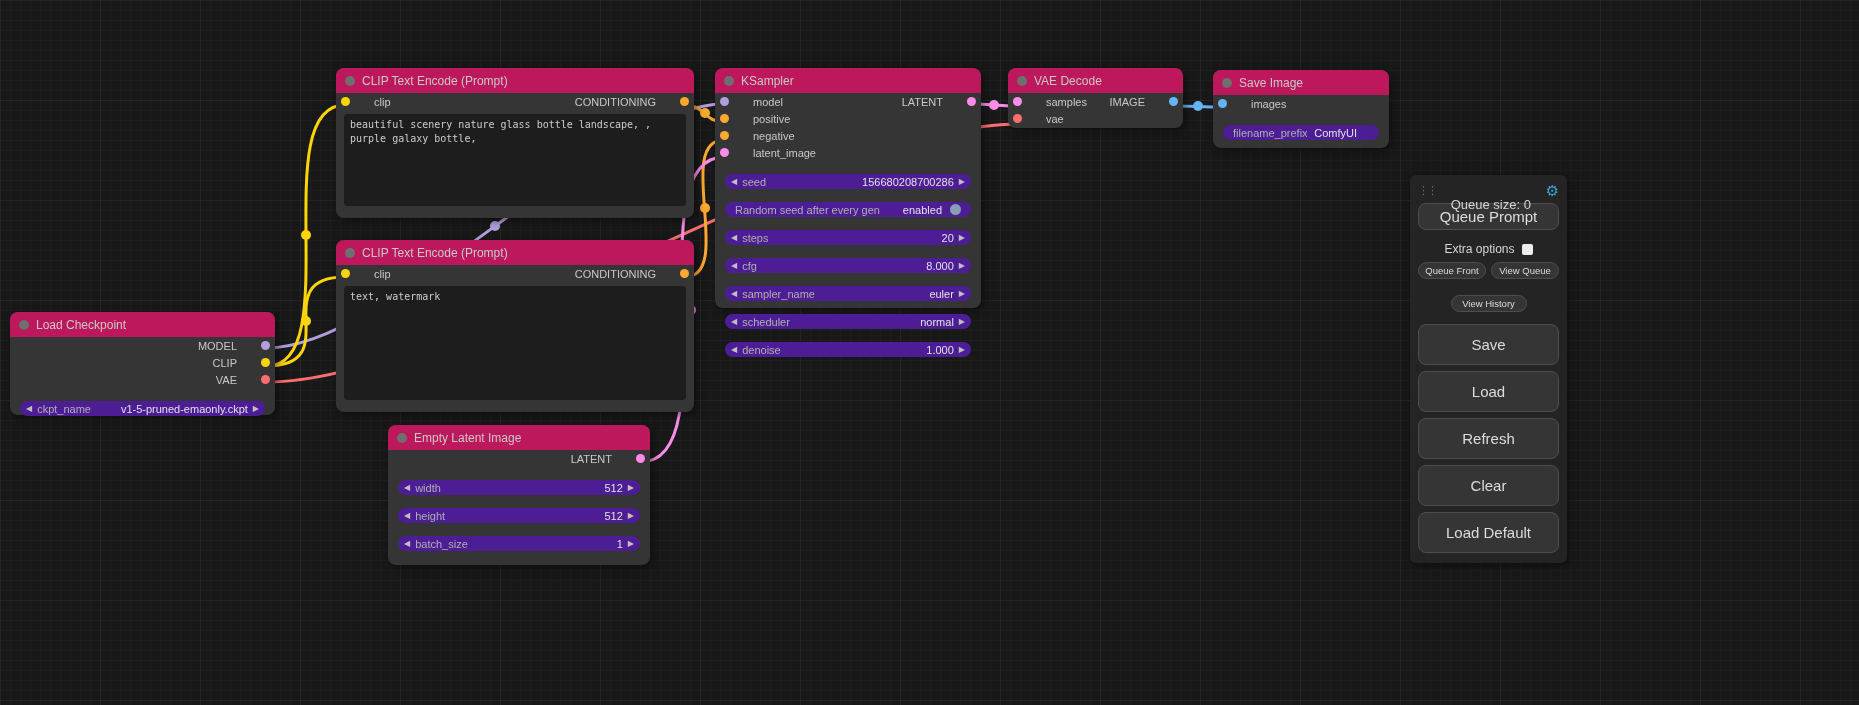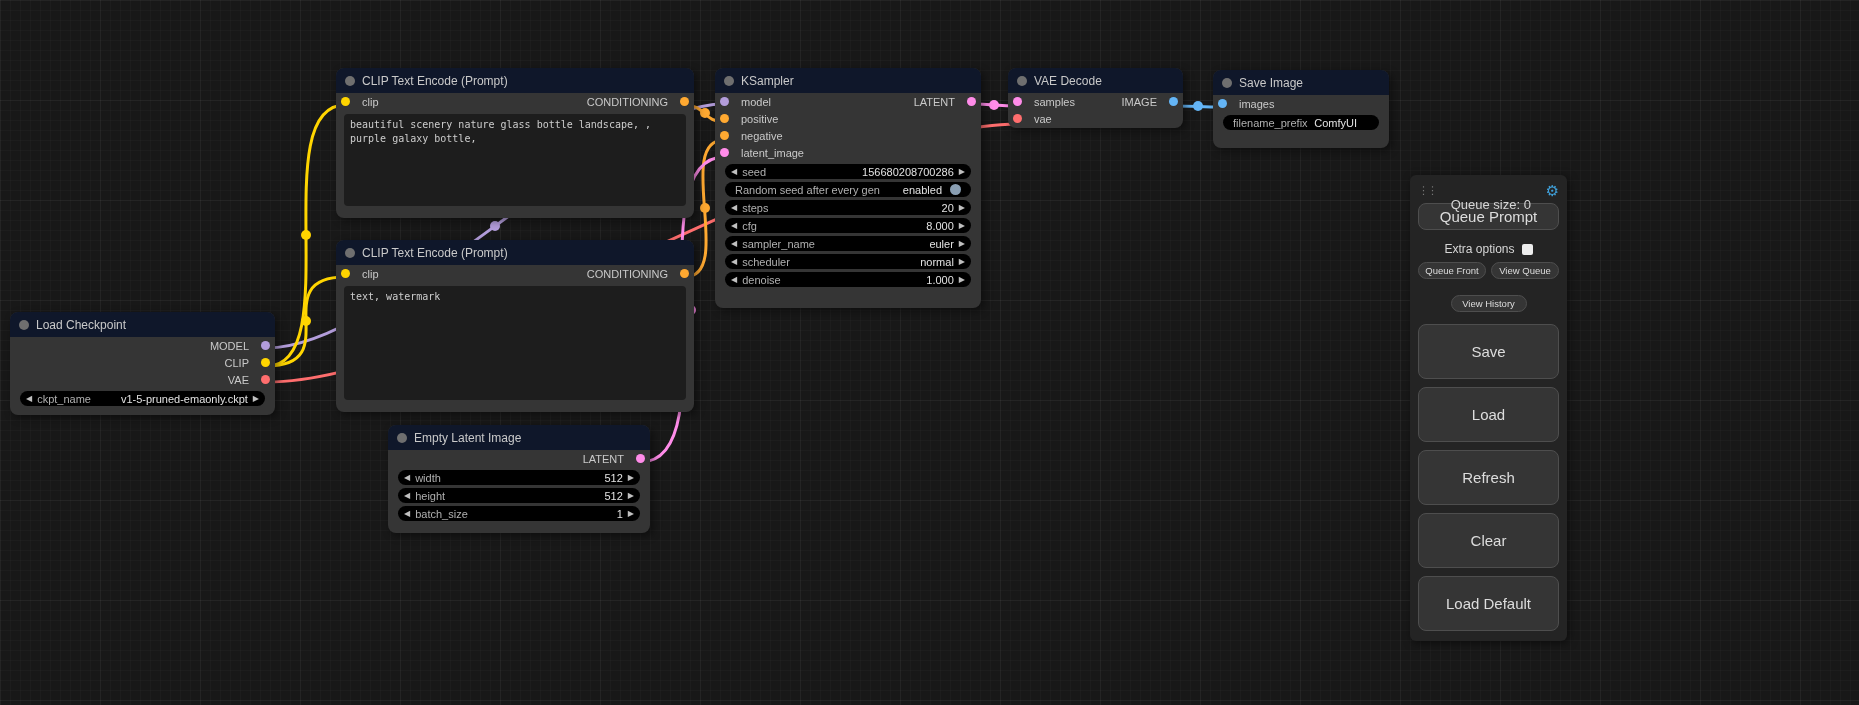--- a/index.html
+++ b/index.html
@@ -14,37 +14,37 @@
     background-size:100px 100px,100px 100px,10px 10px,10px 10px;
     font-family:"Liberation Sans",sans-serif;
   }
   .wires{position:absolute;left:0;top:0;z-index:1;}
   .node{
     position:absolute;background:#353535;border-radius:8px;z-index:2;
     box-shadow:3px 3px 9px rgba(0,0,0,0.45);color:#c9c9c9;font-size:11px;
   }
   .titlebar{
     display:flex;align-items:center;gap:7px;height:25px;padding:0 9px;
-    background:#0f172a;border-radius:8px 8px 0 0;font-size:12px;color:#c9c9c9;
+    background:#be185d;border-radius:8px 8px 0 0;font-size:12px;color:#c9c9c9;
   }
   .tdot{width:10px;height:10px;border-radius:50%;background:#6f6f6f;flex:none;}
   .slotrow{display:flex;align-items:center;height:17px;padding:0 5px;}
   .slotrow.between{justify-content:space-between;}
   .slotrow.endrow{justify-content:flex-end;}
-  .slot{display:flex;align-items:center;gap:12px;font-size:11px;color:#c9c9c9;white-space:nowrap;justify-content:flex-end;}
+  .slot{display:flex;align-items:center;gap:24px;font-size:11px;color:#c9c9c9;white-space:nowrap;justify-content:flex-end;}
   .dot{width:9px;height:9px;border-radius:50%;flex:none;}
   .prompt{
     display:block;background:#1d1d1d;border:none;border-radius:4px;
     margin:4px 8px;padding:4px 6px;width:calc(100% - 16px);box-sizing:border-box;
     color:#cdcdcd;font-family:"DejaVu Sans Mono",monospace;font-size:10px;line-height:1.4;
     resize:none;outline:none;
   }
   .widget{
-    display:flex;align-items:center;height:15px;background:#000000;border-radius:8px;
-    margin:3px 10px 2px;padding:0 6px;font-size:11px;gap:5px;white-space:nowrap;
+    display:flex;align-items:center;height:15px;background:#4c1d95;border-radius:8px;
+    margin:13px 10px 2px;padding:0 6px;font-size:11px;gap:5px;white-space:nowrap;
   }
   .widget.noarrow{padding:0 10px;}
   .warrow-l::before{content:"◀";}
   .warrow-r::before{content:"▶";}
   .warrow-l,.warrow-r{color:#c0c0c0;font-size:8px;line-height:1;flex:none;}
   .wlabel{color:#b0b0b0;overflow:hidden;text-overflow:ellipsis;}
   .wvalue{margin-left:auto;color:#e2e2e2;}
   .knob{width:11px;height:11px;border-radius:50%;background:#8a9fb3;flex:none;margin-left:3px;}
   
   .menu{
@@ -62,21 +62,21 @@
     display:block;width:100%;background:#353535;border:1px solid #4e4e4e;border-radius:8px;
     color:#dddddd;text-align:center;cursor:pointer;font-family:"Liberation Sans",sans-serif;
     box-sizing:border-box;
   }
   .btn-queue{font-size:15px;padding:4px 0;margin:2px 0 7px;}
   .extra{display:flex;align-items:center;justify-content:center;gap:7px;font-size:12px;margin:12px 0 6px;color:#d6d6d6;text-align:center;}
   .checkbox{width:11px;height:11px;background:#ededed;border-radius:2px;flex:none;cursor:pointer;}
   .btn-row{display:flex;gap:5px;margin-bottom:16px;}
   .btn-small{font-size:9.5px;padding:2px 3px;flex:1;border-radius:9px;}
   .btn-hist{width:76px;margin:0 auto 12px;font-size:9.5px;padding:2px 3px;border-radius:9px;}
-  .btn-big{font-size:15px;padding:18px 0;margin-bottom:6px;margin-top:8px;}
+  .btn-big{font-size:15px;padding:11px 0;margin-bottom:6px;}
 </style>
 </head>
 <body>
 
 <div class="canvas">
 
   <svg class="wires" width="1859" height="705" viewBox="0 0 1859 705">
     <g fill="none" stroke-width="3" stroke-linecap="round">
       <path stroke="#B39DDB" d="M267,348 C390,348 600,104 724,104"></path>
       <path stroke="#FFD500" d="M267,366 C347,366 265,105 345,105"></path>
@@ -161,21 +161,21 @@
         <span>clip</span>
       </div>
       <div class="slot">
         <span>CONDITIONING</span>
         <span class="dot" style="background:#FFA931"></span>
       </div>
     </div>
     <textarea class="prompt" style="height: 114px;">text, watermark</textarea>
   </div>
 
-  <div class="node" style="left:388px;top:425px;width:262px;height:108px;">
+  <div class="node" style="left:388px;top:425px;width:262px;height:140px;">
     <div class="titlebar">
       <span class="tdot"></span>
       <span>Empty Latent Image</span>
     </div>
     <div class="slotrow endrow">
       <div class="slot">
         <span>LATENT</span>
         <span class="dot" style="background:#FF8CE9"></span>
       </div>
     </div>

